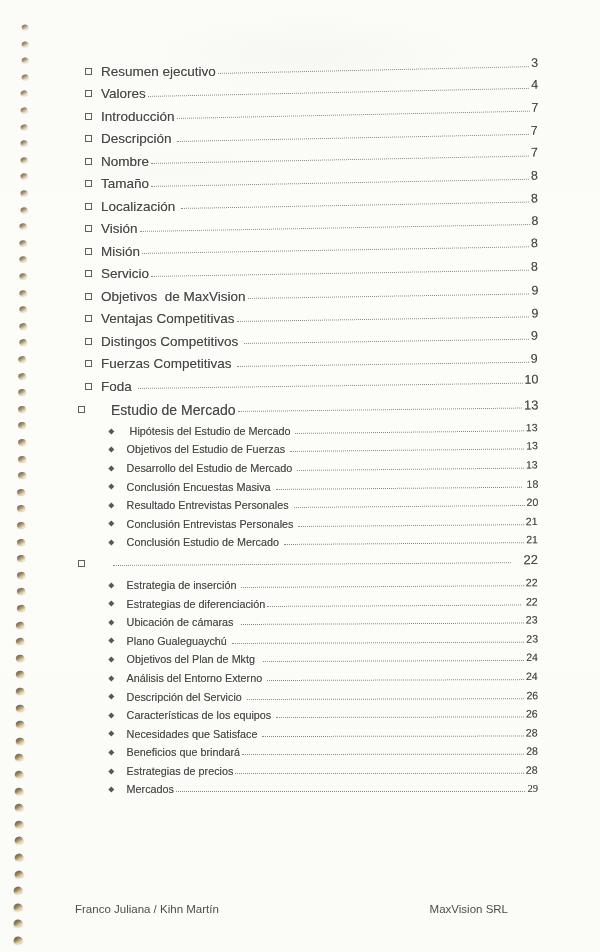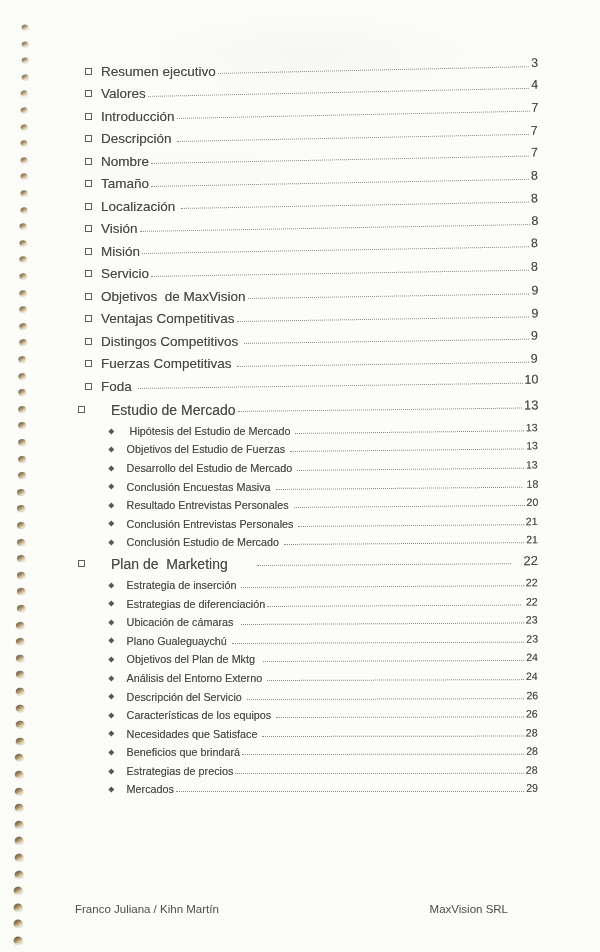--- a/index.html
+++ b/index.html
@@ -327,21 +327,20 @@
         <div class="row lvl2">
           <span class="bullet b-dia"></span>
           <span class="label">Conclusión Estudio de Mercado </span>
           <span class="tail" style="transform: rotate(-0.428deg);">
             <span class="leader"></span>
             <span class="pagenum">21</span>
           </span>
         </div>
         <div class="row section">
           <span class="bullet b-sq"></span>
-          <span class="label">Plan de  Marketing       </span>
           <span class="tail" style="transform: rotate(-0.395deg);">
             <span class="leader"></span>
             <span class="pagenum">   22</span>
           </span>
         </div>
         <div class="row lvl2">
           <span class="bullet b-dia"></span>
           <span class="label">Estrategia de inserción </span>
           <span class="tail" style="transform: rotate(-0.362deg);">
             <span class="leader"></span>
@@ -424,21 +423,21 @@
           <span class="bullet b-dia"></span>
           <span class="label">Estrategias de precios</span>
           <span class="tail" style="transform: rotate(-0.033deg);">
             <span class="leader"></span>
             <span class="pagenum">28</span>
           </span>
         </div>
         <div class="row lvl2">
           <span class="bullet b-dia"></span>
           <span class="label">Mercados</span>
-          <span class="tail" style="transform: rotate(0deg);">
+          <span class="tail" style="transform: rotate(0deg); font-family: Liberation Serif, serif;">
             <span class="leader"></span>
             <span class="pagenum">29</span>
           </span>
         </div>
       </div>
   </div>
 
   <div class="footer">
     <span class="f-left">Franco Juliana / Kihn Martín</span>
     <span class="f-right">MaxVision SRL</span>

